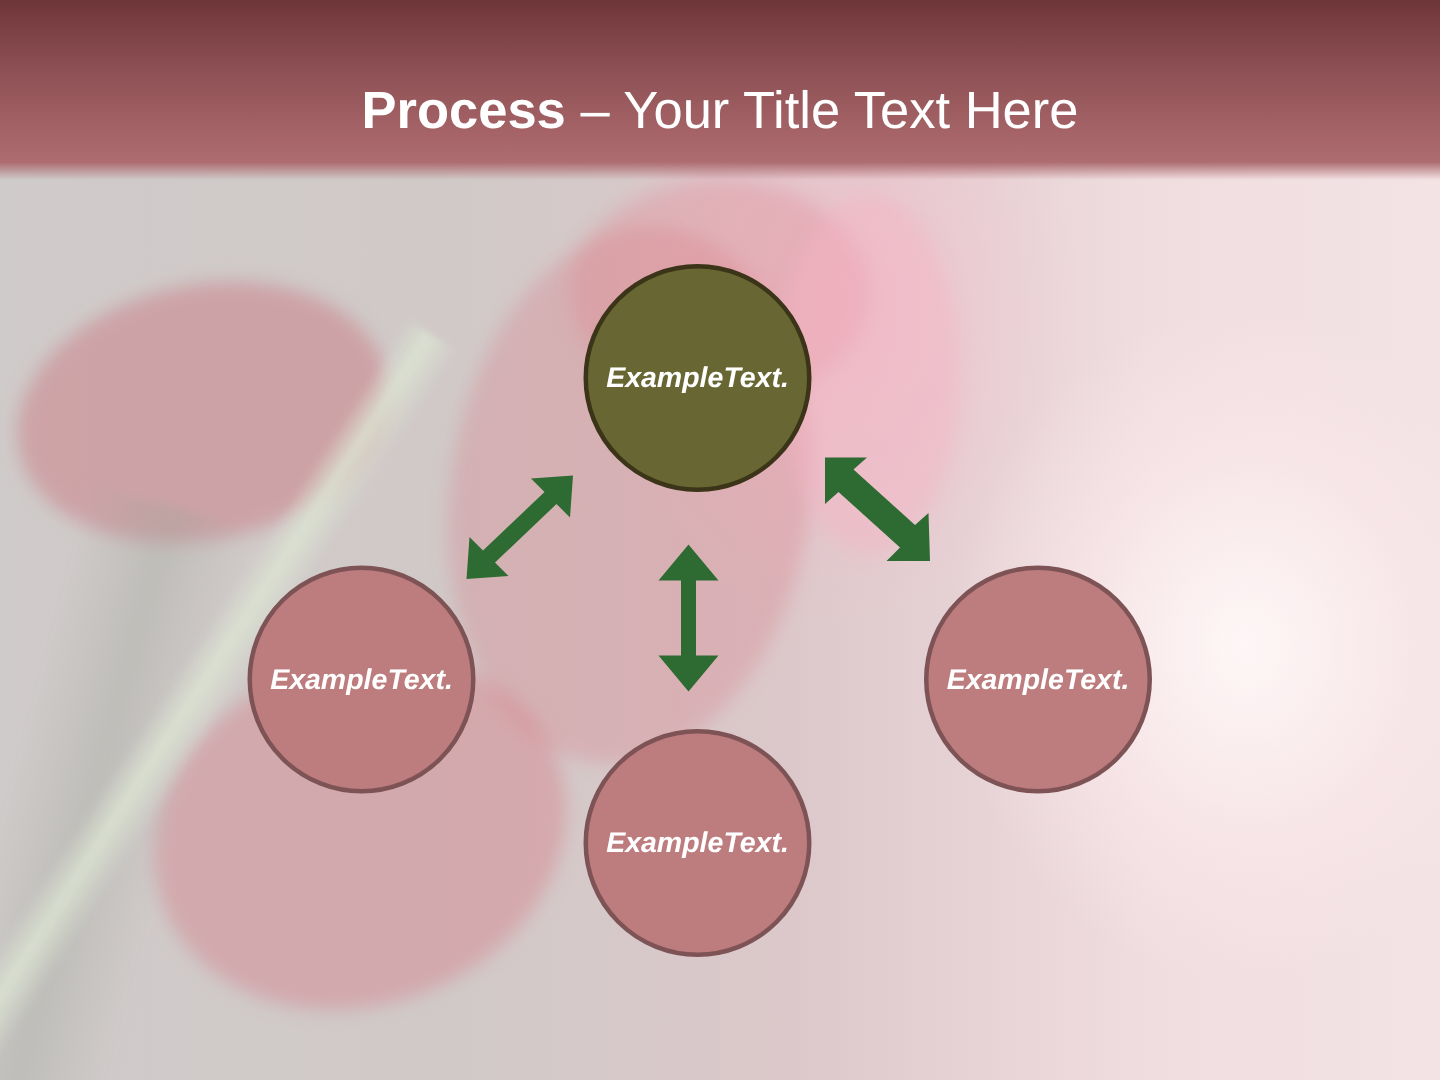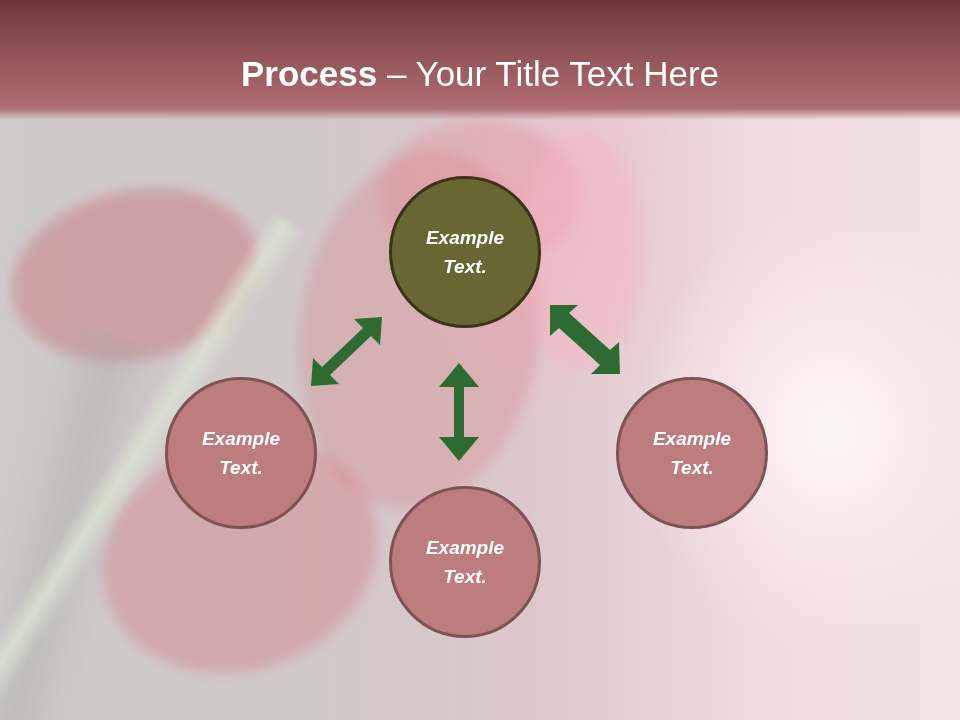--- a/index.html
+++ b/index.html
@@ -39,21 +39,21 @@
       background: linear-gradient(180deg, #6e3539 0%, #8a4e52 35%, #a66468 75%, #ad6c70 90%, rgba(200,150,152,0) 100%);
     }
     .title {
       position: absolute; left: 0; top: 52px; width: 960px; text-align: center;
       color: #ffffff; font-size: 35px; line-height: 44px; white-space: nowrap;
     }
     .title .bold { font-weight: bold; }
 
     .node {
       position: absolute; width: 152px; height: 152px; border-radius: 50%;
-      box-sizing: border-box; display: flex; flex-direction: column;
+      box-sizing: border-box; display: flex; flex-direction: row;
       align-items: center; justify-content: center;
       color: #ffffff; font-style: italic; font-weight: bold; font-size: 19px; line-height: 29px;
       text-align: center;
     }
     .node.primary { background: #686633; border: 3px solid #3b3418; }
     .node.secondary { background: #bd7c7e; border: 3px solid #7e5355; }
 
     .arrow { position: absolute; }
   </style>
 </head>

